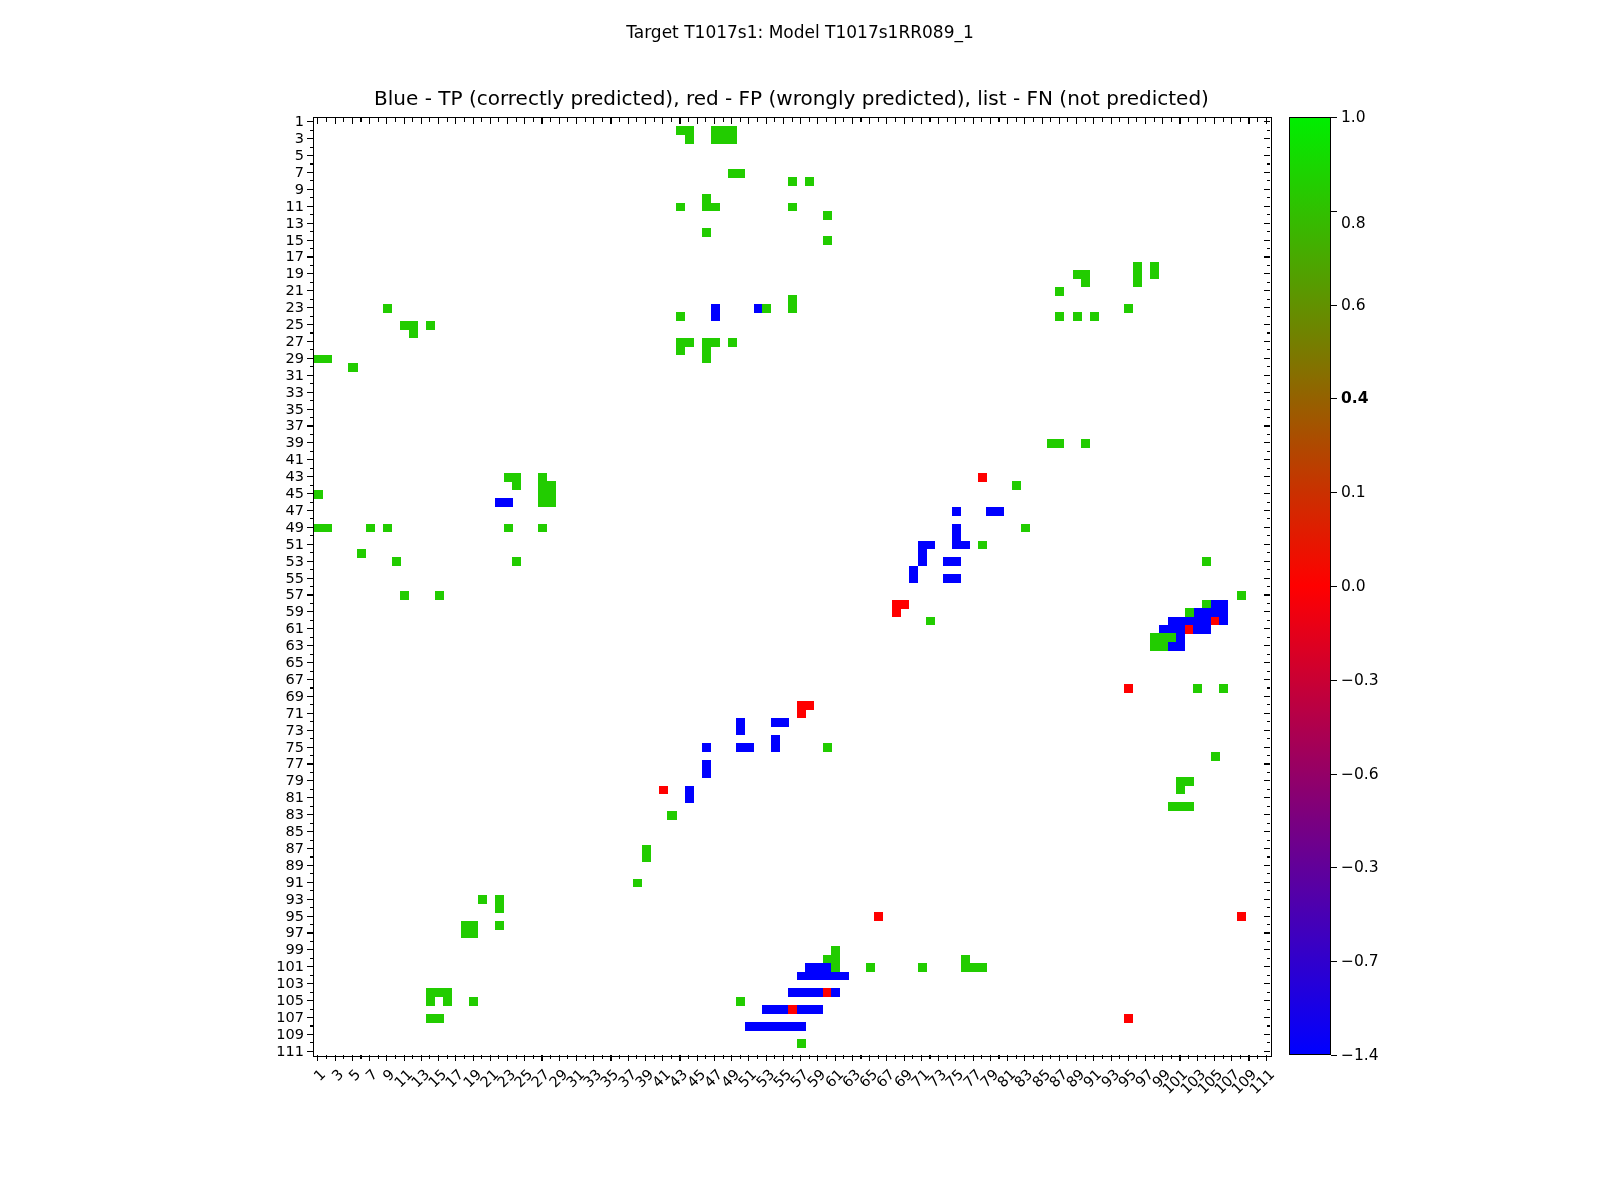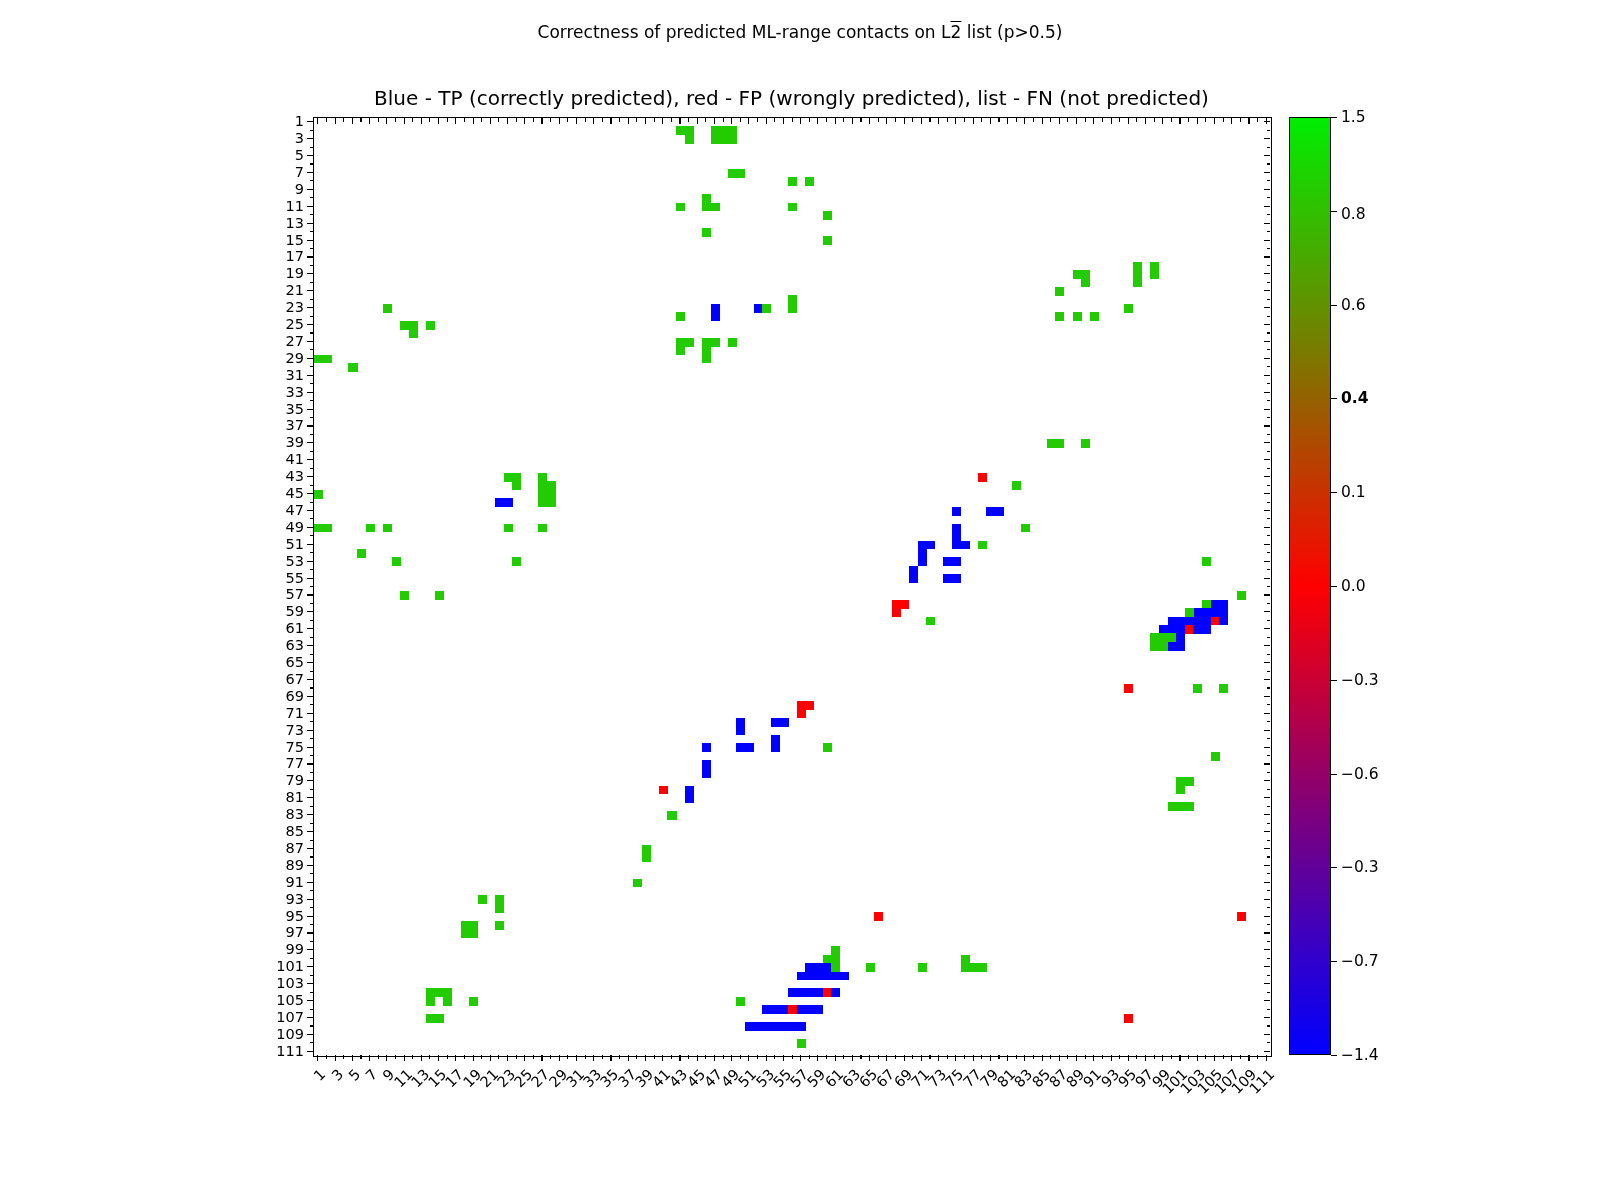--- a/index.html
+++ b/index.html
@@ -129,21 +129,21 @@
     font-size: 15.5px;
     white-space: nowrap;
     transform: translateY(-50%);
     color: #000;
   }
 </style>
 </head>
 <body>
 
 <div id="suptitle">
-  <div class="line2"><span>Correctness of predicted ML-range contacts on L</span><span class="ovl">2</span><span> list (p&gt;0.5)</span></div>
+  <div class="line1">Target T1017s1: Model T1017s1RR089_1</div>
 </div>
 
 <div id="axes-title">Blue - TP (correctly predicted), red - FP (wrongly predicted), list - FN (not predicted)</div>
 
 <div id="plot-frame">
   <div id="cells">
       <div class="cell" style="left: 413.84px; top: 8.45px; width: 9.02px; height: 8.85px; background: rgb(34, 204, 0);"></div>
       <div class="cell" style="left: 413.84px; top: 16.9px; width: 9.02px; height: 8.85px; background: rgb(34, 204, 0);"></div>
       <div class="cell" style="left: 362.11px; top: 8.45px; width: 9.02px; height: 8.85px; background: rgb(34, 204, 0);"></div>
       <div class="cell" style="left: 370.73px; top: 8.45px; width: 9.02px; height: 8.85px; background: rgb(34, 204, 0);"></div>
@@ -937,23 +937,23 @@
     <div class="xlabel" style="left: 1076.72px; top: 1066px; width: 120px;">103</div>
     <div class="xlabel" style="left: 1093.96px; top: 1066px; width: 120px;">105</div>
     <div class="xlabel" style="left: 1111.2px; top: 1066px; width: 120px;">107</div>
     <div class="xlabel" style="left: 1128.45px; top: 1066px; width: 120px;">109</div>
     <div class="xlabel" style="left: 1145.69px; top: 1066px; width: 120px;">111</div>
   </div>
 
 <div id="colorbar-wrap">
   <div id="colorbar-gradient" style="background: linear-gradient(rgb(0, 238, 0) 0%, rgb(122, 122, 0) 25%, rgb(255, 0, 0) 50%, rgb(122, 0, 128) 75%, rgb(0, 0, 255) 100%);"></div>
 <div class="cb-tick" style="top: 0px;"></div>
-    <div class="cb-label" style="top: 0px;">1.5</div>
+    <div class="cb-label" style="top: 0px;">1.0</div>
     <div class="cb-tick" style="top: 93.8px;"></div>
-    <div class="cb-label" style="top: 97px;">0.8</div>
+    <div class="cb-label" style="top: 106px;">0.8</div>
     <div class="cb-tick" style="top: 187.6px;"></div>
     <div class="cb-label" style="top: 187.6px;">0.6</div>
     <div class="cb-tick" style="top: 281.4px;"></div>
     <div class="cb-label" style="top: 281.4px; font-weight: bold;">0.4</div>
     <div class="cb-tick" style="top: 375.2px;"></div>
     <div class="cb-label" style="top: 375.2px;">0.1</div>
     <div class="cb-tick" style="top: 469px;"></div>
     <div class="cb-label" style="top: 469px;">0.0</div>
     <div class="cb-tick" style="top: 562.8px;"></div>
     <div class="cb-label" style="top: 562.8px;">−0.3</div>

